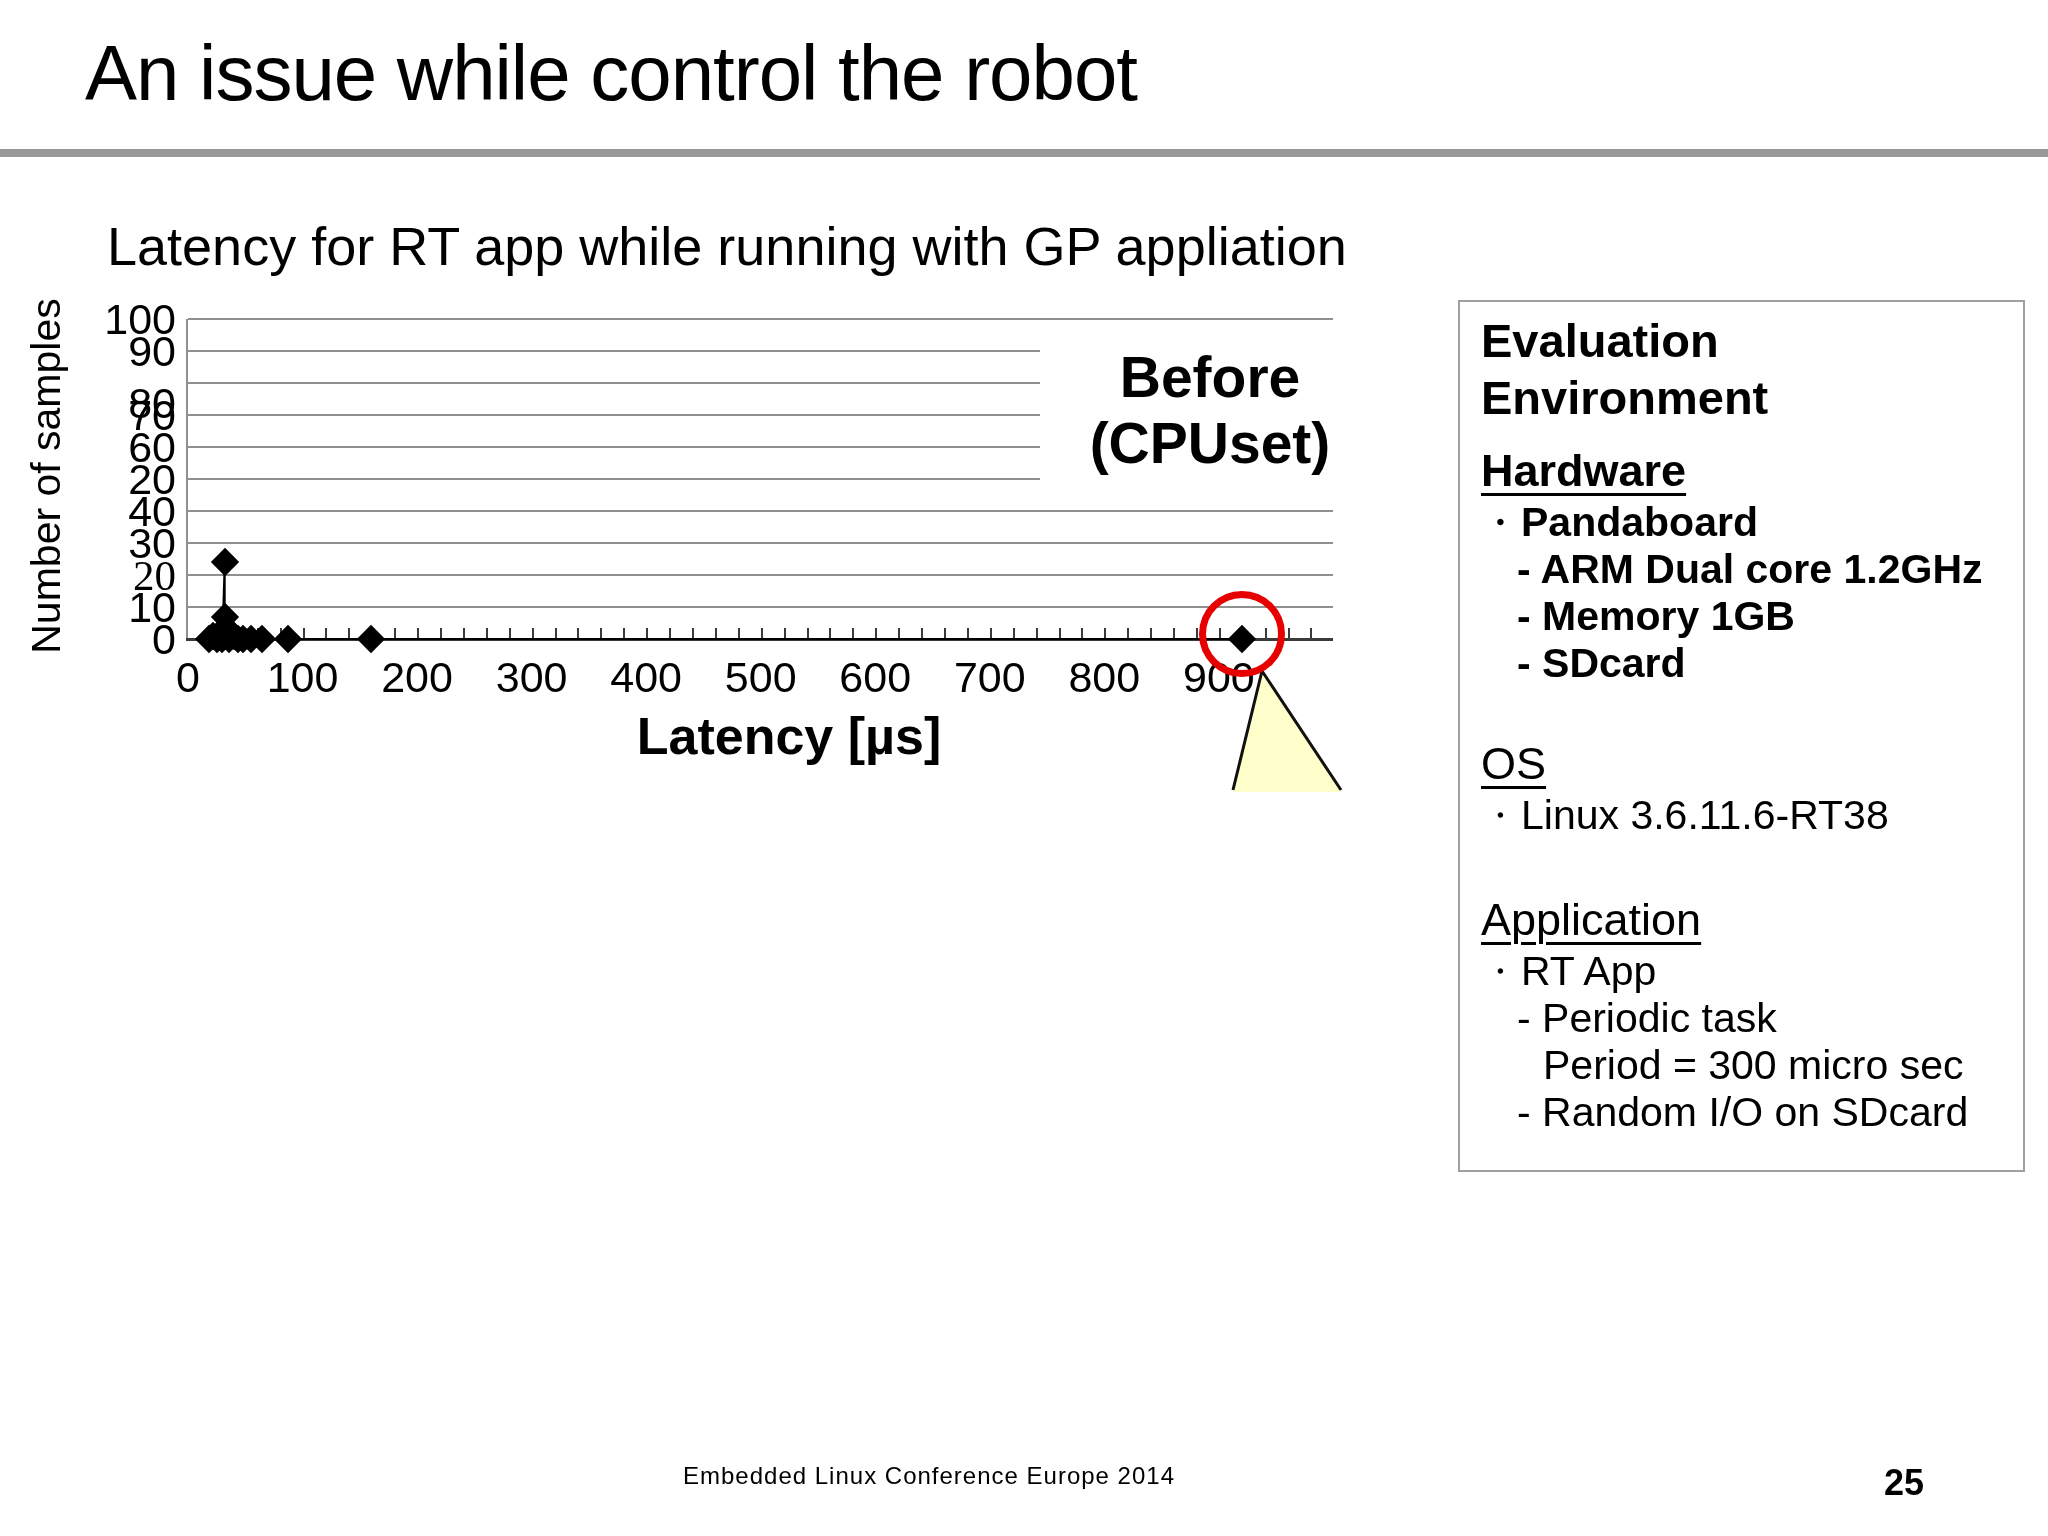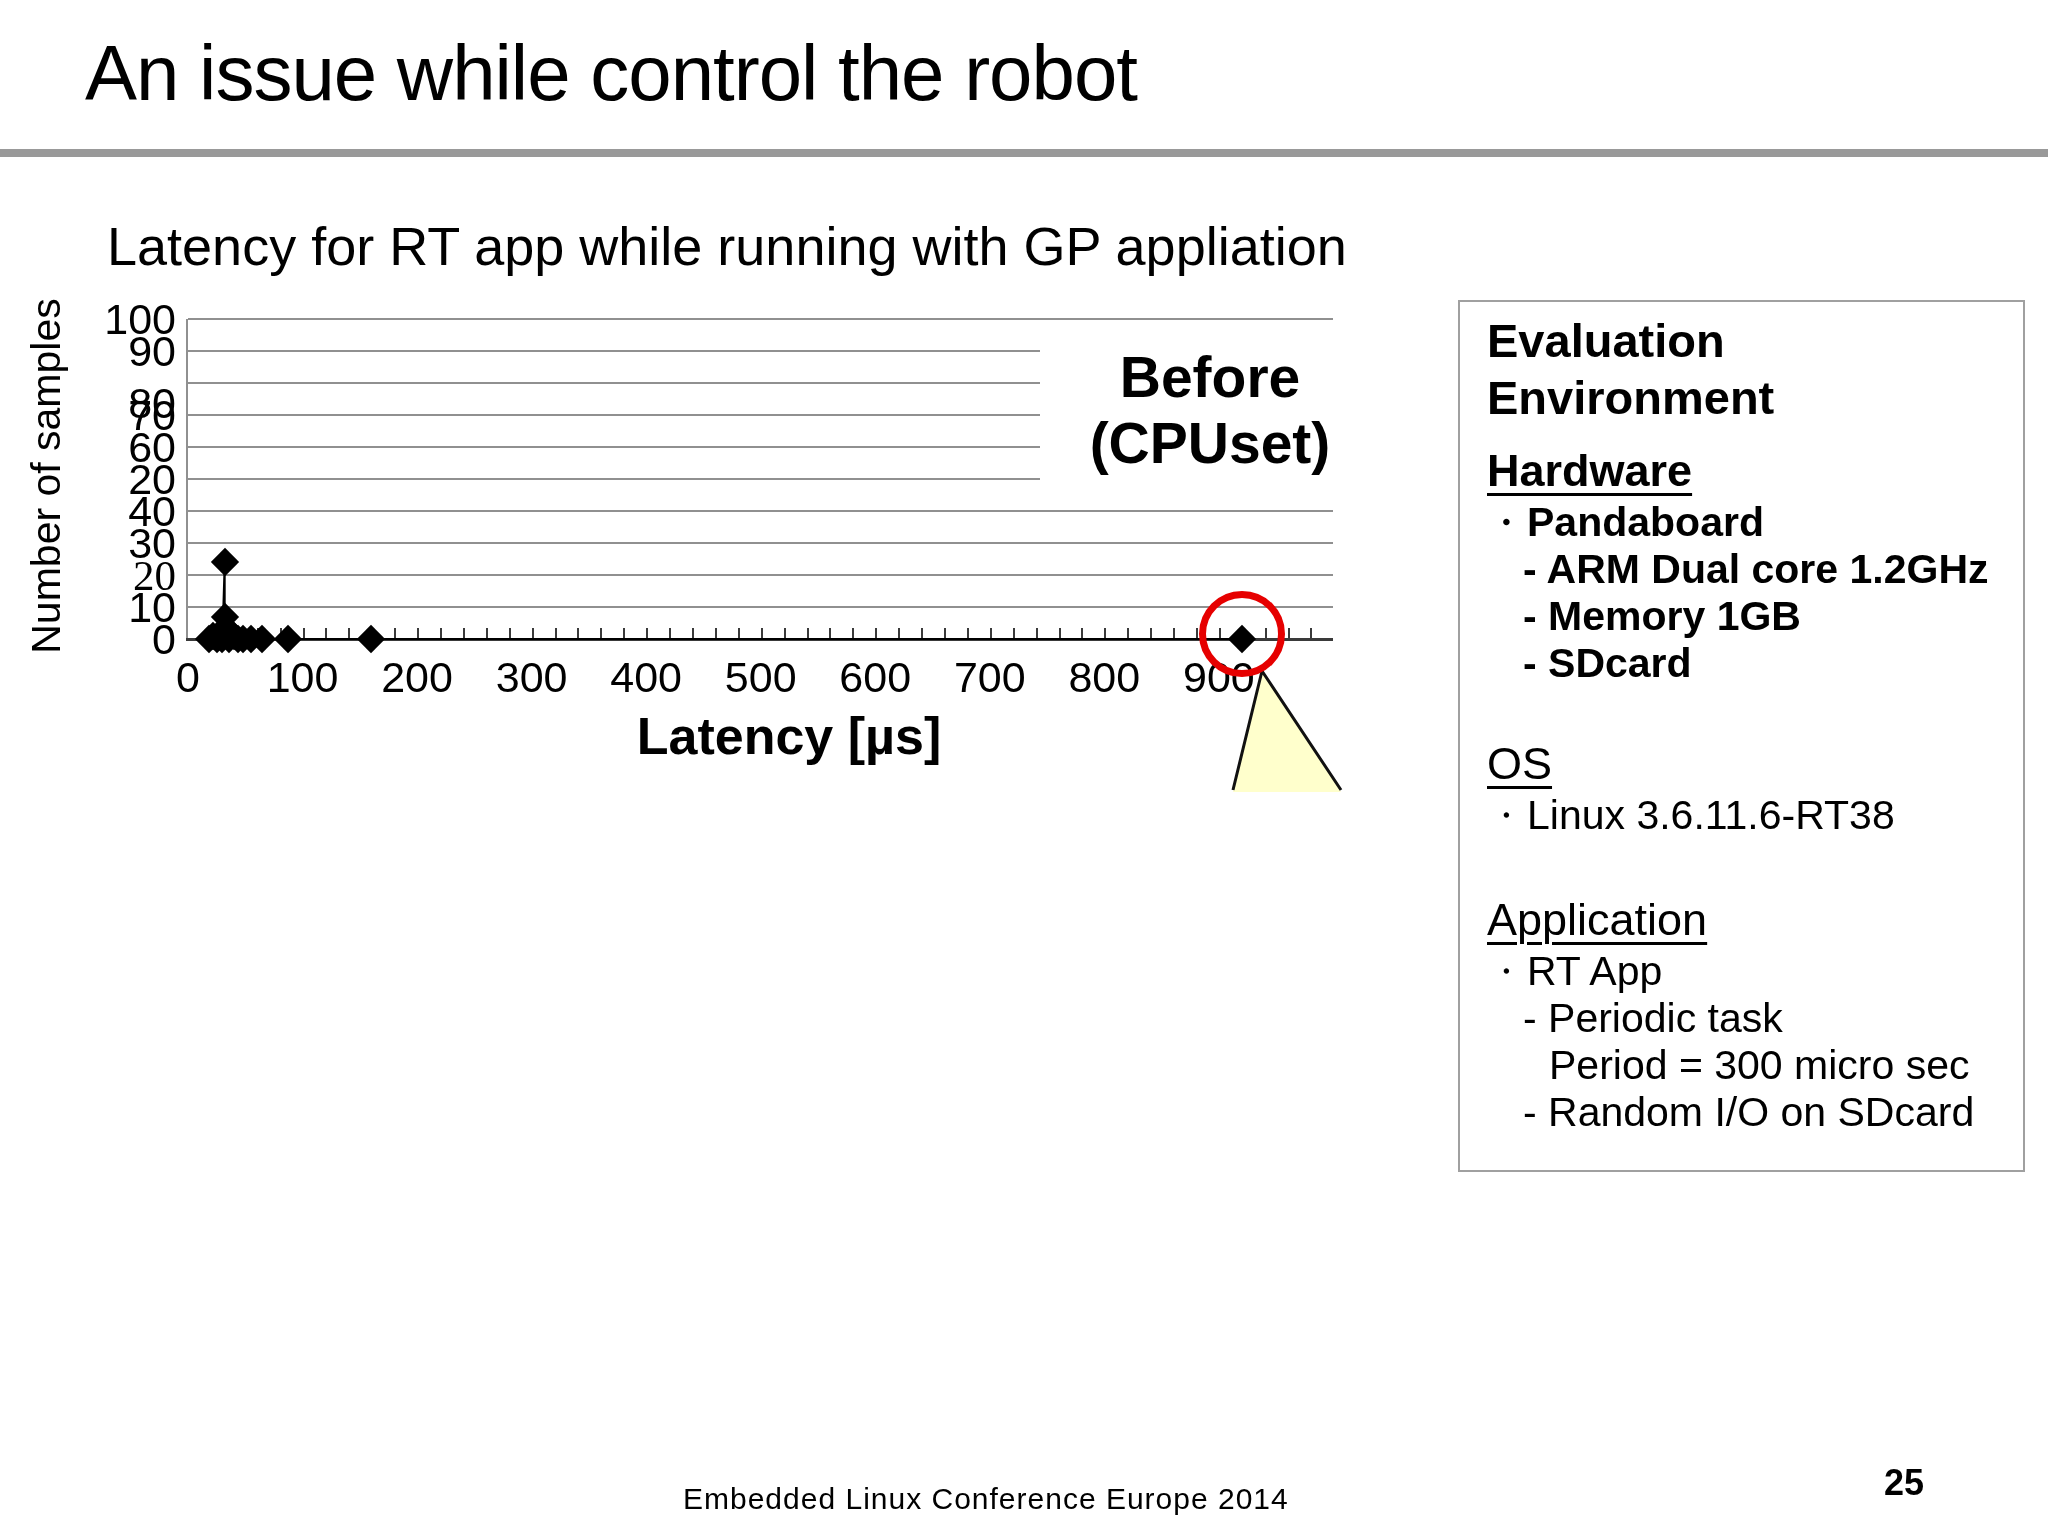--- a/index.html
+++ b/index.html
@@ -18,28 +18,28 @@
   .y-lab{transform:translate(-100%,-50%);}
   #y-title{font-size:41px;white-space:nowrap;transform:translate(-50%,-50%) rotate(-90deg);}
   #x-title{font-size:52px;font-weight:bold;white-space:nowrap;transform:translateX(-50%);}
   #series-label-box{background:#fff;}
   #series-label{font-size:57px;font-weight:bold;line-height:66px;text-align:center;width:340px;}
   .marker{width:20px;height:20px;background:#000;transform:rotate(45deg);}
   #red-circle{width:86px;height:86px;border:7px solid #e60000;border-radius:50%;box-sizing:border-box;background:transparent;}
   #callout-box{left:1008px;top:779px;width:398px;height:112px;background:#ffffcc;border:3px solid #111;border-radius:16px;box-sizing:border-box;padding:8px 0 0 26px;}
   #callout-box .line{font-size:37px;line-height:45px;}
   #overlay-svg{left:0;top:0;width:2048px;height:1536px;pointer-events:none;}
-  #eval-panel{left:1458px;top:300px;width:567px;height:872px;border:2px solid #a0a0a0;box-sizing:border-box;padding:10px 0 0 27px;background:#fff;}
+  #eval-panel{left:1458px;top:300px;width:567px;height:872px;border:2px solid #a0a0a0;box-sizing:border-box;padding:10px 0 0 21px;background:#fff;}
   #panel-title{font-size:47px;font-weight:bold;line-height:57px;width:360px;}
   .sec-heading{font-size:45px;line-height:57px;text-decoration:underline;text-underline-offset:7px;text-decoration-thickness:3px;width:max-content;}
   .item{font-size:41px;line-height:47px;}
   .item .bullet{display:inline-block;width:38px;padding-left:2px;font-size:34px;vertical-align:2px;}
   .item.dash{margin-left:36px;}
   .item.plain{margin-left:62px;}
-  #footer-text{left:683px;top:1462px;font-size:30px;letter-spacing:1px;white-space:nowrap;margin-top:20px;}
+  #footer-text{left:683px;top:1462px;font-size:24px;letter-spacing:1px;white-space:nowrap;}
   #page-number{left:1884px;top:1462px;font-size:36px;font-weight:bold;}
 </style>
 </head>
 <body>
 
 <div class="abs" id="slide-title">An issue while control the robot</div>
 <div class="abs" id="title-rule"></div>
 <div class="abs" id="chart-title">Latency for RT app while running with GP appliation</div>
 
 <div class="abs" id="chart">

